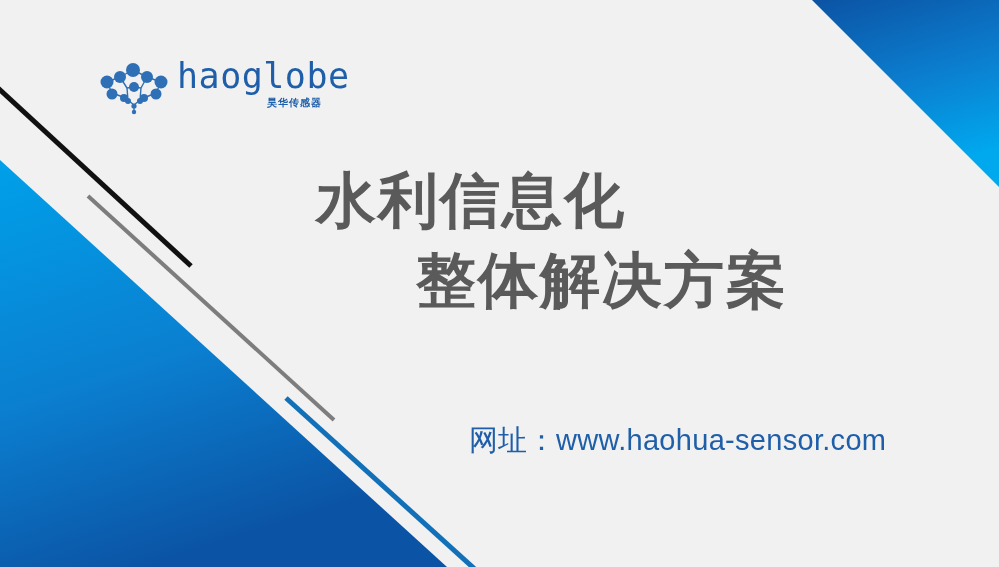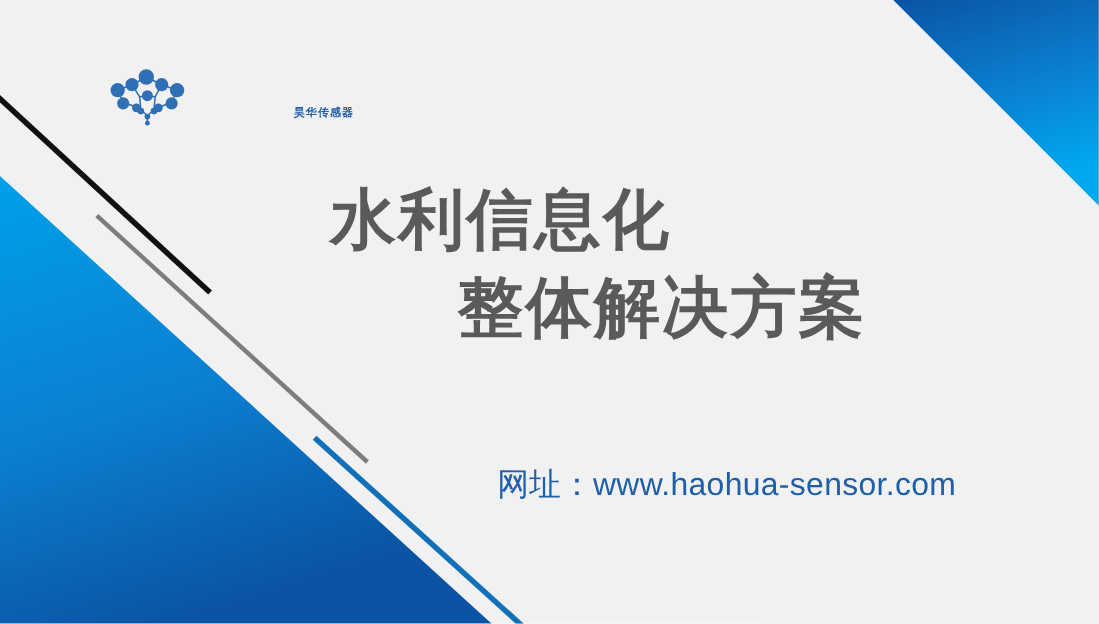--- a/index.html
+++ b/index.html
@@ -80,36 +80,37 @@
   }
   .title-line {
     font-family: "DejaVu Sans", sans-serif;
     font-weight: bold;
     font-size: 60px;
     line-height: 80px;
     color: #5a5a5a;
     letter-spacing: 2px;
     white-space: nowrap;
   }
-  .title-line-1 { }
+  .title-line-1 { margin-left: 16px; }
   .title-line-2 { margin-left: 116px; }
 
   
   #url-block {
     position: absolute;
     left: 452px;
     top: 418px;
     white-space: nowrap;
     color: #1f5fa9;
     font-size: 30px;
     line-height: 44px;
   }
   .url-label {
     font-family: "DejaVu Sans", sans-serif;
     font-size: 29px;
+    margin-left: 17px;
   }
   .url-value {
     font-family: "Liberation Sans", sans-serif;
     font-size: 29px;
     letter-spacing: 0.3px;
     text-align: center;
   }
 </style>
 </head>
 <body>
@@ -177,20 +178,21 @@
         <circle cx="27" cy="38" r="4"></circle>
         <circle cx="47" cy="38" r="4"></circle>
         <circle cx="31" cy="41" r="3"></circle>
         <circle cx="43" cy="41" r="3"></circle>
         <circle cx="37" cy="46" r="2.6"></circle>
         <circle cx="37" cy="52" r="2.2"></circle>
       </g>
     </svg>
 
     <div id="logo-wordmark">
+      <div class="logo-word-text">haoglobe</div>
       <div class="logo-sub-text">昊华传感器</div>
     </div>
   </div>
 
   <div id="title-block">
     <div class="title-line title-line-1">水利信息化</div>
     <div class="title-line title-line-2">整体解决方案</div>
   </div>
 
   <div id="url-block">

